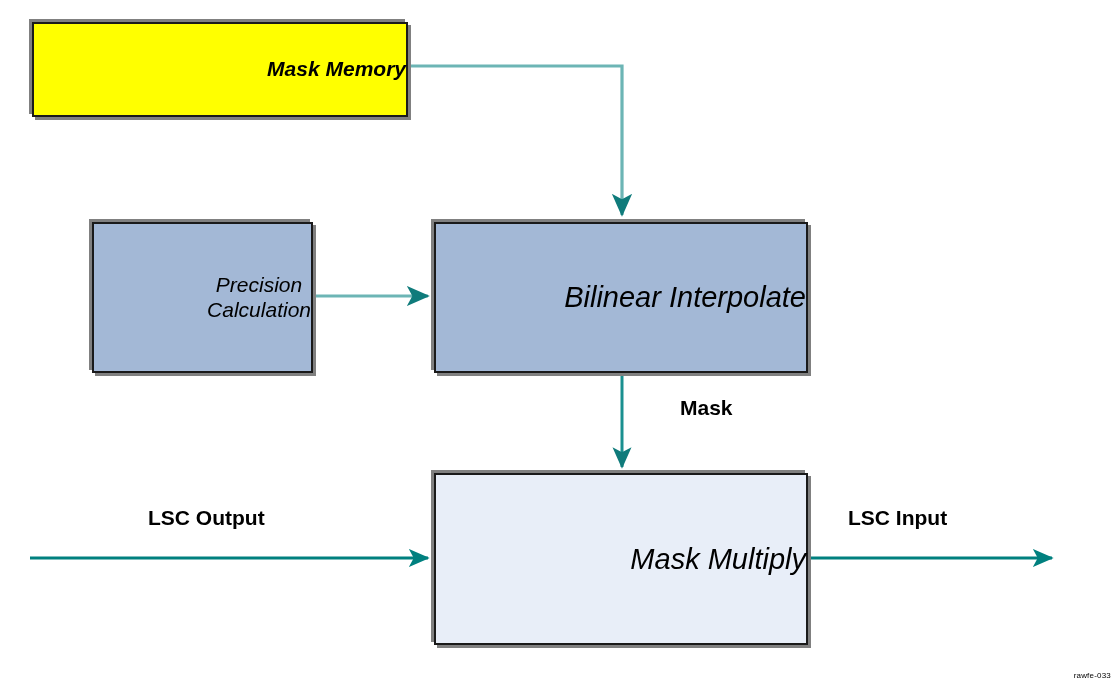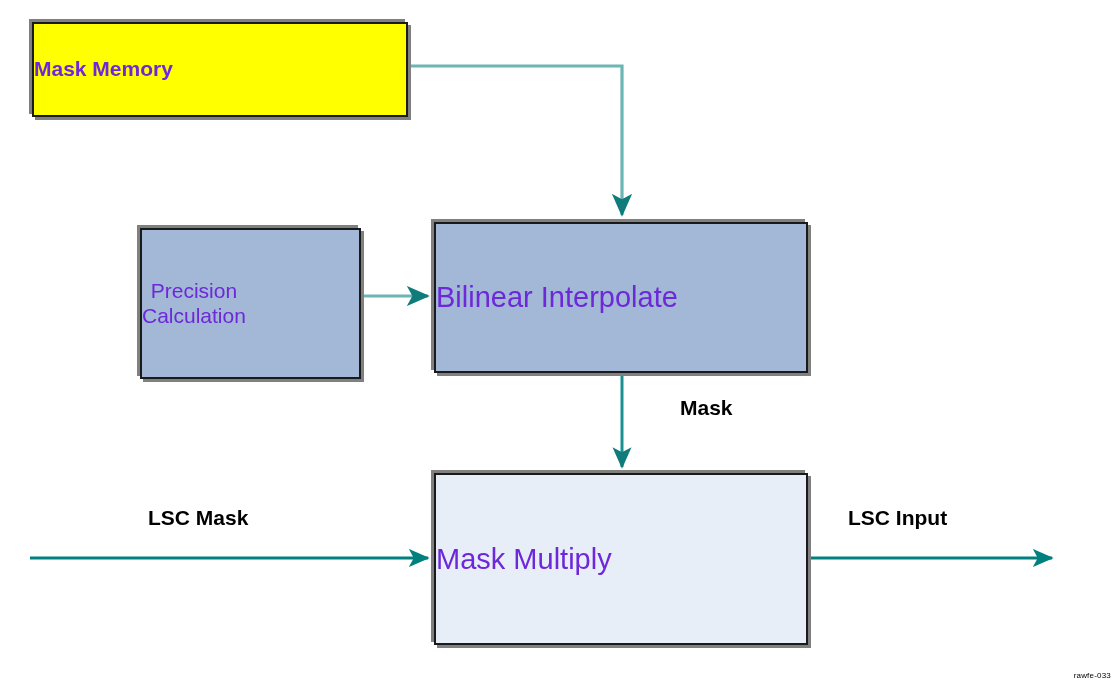--- a/index.html
+++ b/index.html
@@ -24,50 +24,50 @@
     top: 0;
     width: 1113px;
     height: 684px;
     pointer-events: none;
   }
   .node {
     position: absolute;
     box-sizing: border-box;
     display: flex;
     align-items: center;
-    justify-content: flex-start;
+    justify-content: flex-end;
     text-align: center;
-    color: #6d28d9;
+    color: #000000;
     border: 2px solid #1a1a1a;
     box-shadow: -3px -3px 0 0 #808080, 3px 3px 0 0 #808080;
+    font-style: italic;
   }
   .node-label {
     display: block;
     line-height: 1.18;
     white-space: pre-line;
   }
   
   #node-mask-memory {
     left: 32px;
     top: 22px;
     width: 376px;
     height: 95px;
     background: #ffff00;
     font-size: 21px;
     font-weight: bold;
   }
   
   #node-precision-calculation {
     left: 92px;
-    top: 228px;
+    top: 222px;
     width: 221px;
     height: 151px;
     background: #a3b8d6;
     font-size: 21px;
-    margin-left: 48px;
   }
   
   #node-bilinear-interpolate {
     left: 434px;
     top: 222px;
     width: 374px;
     height: 151px;
     background: #a3b8d6;
     font-size: 29px;
   }
@@ -158,19 +158,19 @@
   <div class="node" id="node-mask-multiply">
     <span class="node-label">Mask Multiply</span>
   </div>
 
   <div class="node" id="node-bilinear-interpolate">
     <span class="node-label">Bilinear Interpolate</span>
   </div>
 
   <div class="edge-label" id="label-mask">Mask</div>
 
-  <div class="edge-label" id="label-lsc-input">LSC Mask</div>
+  <div class="edge-label" id="label-lsc-input">LSC Output</div>
 
   <div class="edge-label" id="label-lsc-output">LSC Input</div>
 
   <div id="figure-id">rawfe-033</div>
 
 </div>
 
 </body></html>

